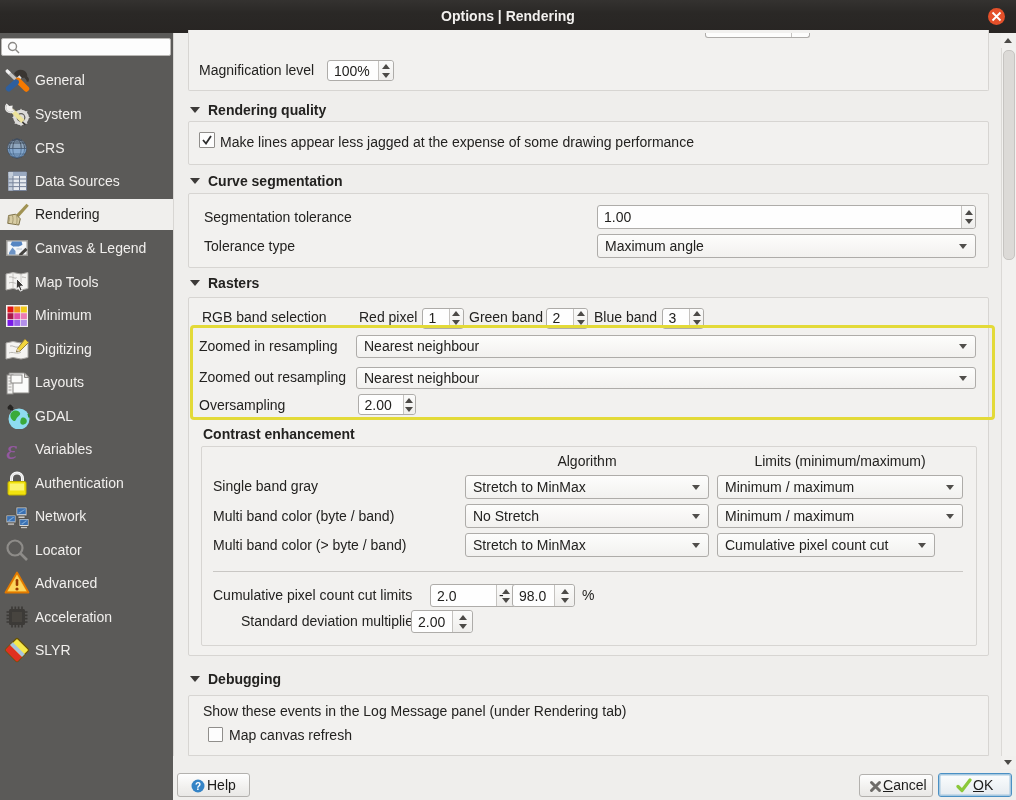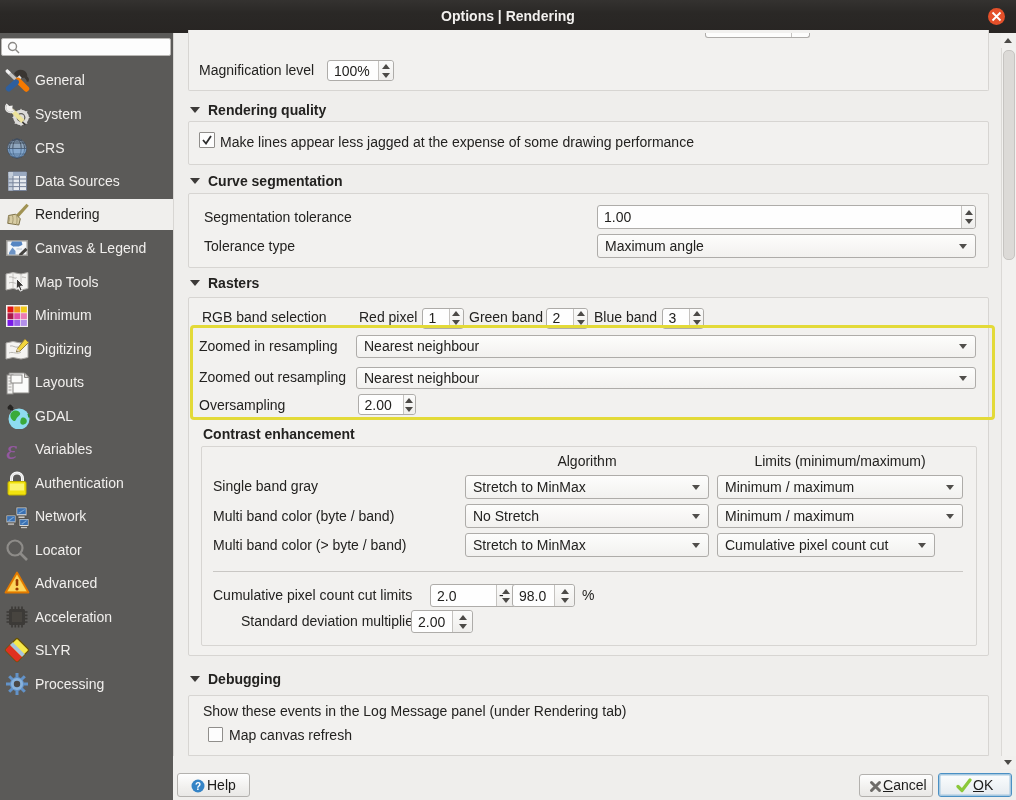--- a/index.html
+++ b/index.html
@@ -245,29 +245,20 @@
   <div class="abs nav" style="top:600.0px">
       <svg width="26" height="26" viewBox="0 0 26 26">
         <g transform="rotate(45 13 13)">
           <rect x="4.5" y="4.5" width="17" height="17" rx="1.5" fill="#f7e94a" stroke="#6a5200" stroke-width="1.2"></rect>
           <path d="M4.5 10.5 H21.5 V14.5 H4.5 Z" fill="#a8c4dc"></path>
           <path d="M4.5 14.5 H21.5 V20 a1.5 1.5 0 0 1 -1.5 1.5 H6 a1.5 1.5 0 0 1 -1.5 -1.5 Z" fill="#e03020"></path>
         </g>
       </svg>
       <span class="lbl">SLYR</span>
     </div>
-  <div class="abs nav" style="top:633.5px">
-      <svg width="26" height="26" viewBox="0 0 26 26">
-        <path d="M13 2 V7 M13 19 V24 M2 13 H7 M19 13 H24 M5.2 5.2 L8.8 8.8 M17.2 17.2 L20.8 20.8 M20.8 5.2 L17.2 8.8 M8.8 17.2 L5.2 20.8" stroke="#6292c8" stroke-width="3"></path>
-        <circle cx="13" cy="13" r="7" fill="#6292c8"></circle>
-        <circle cx="13" cy="13" r="6" fill="#88b2dc"></circle>
-        <circle cx="13" cy="13" r="3.2" fill="#4b4845"></circle>
-      </svg>
-      <span class="lbl">Processing</span>
-    </div>
 </div>
 
 <div class="abs" id="content"></div>
 <div class="frame" style="left:188px;top:30px;width:801px;height:61px;border-top:none;border-radius:0 0 2px 2px"></div>
 <div class="abs" style="left:705px;top:33px;width:105px;height:5px;background:#fdfdfc;border:1px solid #aeaca9;border-top:none;border-radius:0 0 3px 3px"></div>
 <div class="abs" style="left:791px;top:33px;width:1px;height:4px;background:#c5c3c0"></div>
 <div class="lab" style="left:199px;top:70px;">Magnification level</div>
 <div class="spin" style="left:327px;top:60px;width:66.5px;height:21px">
     <span>100%</span>
     <div class="btns" style="width:15px">

